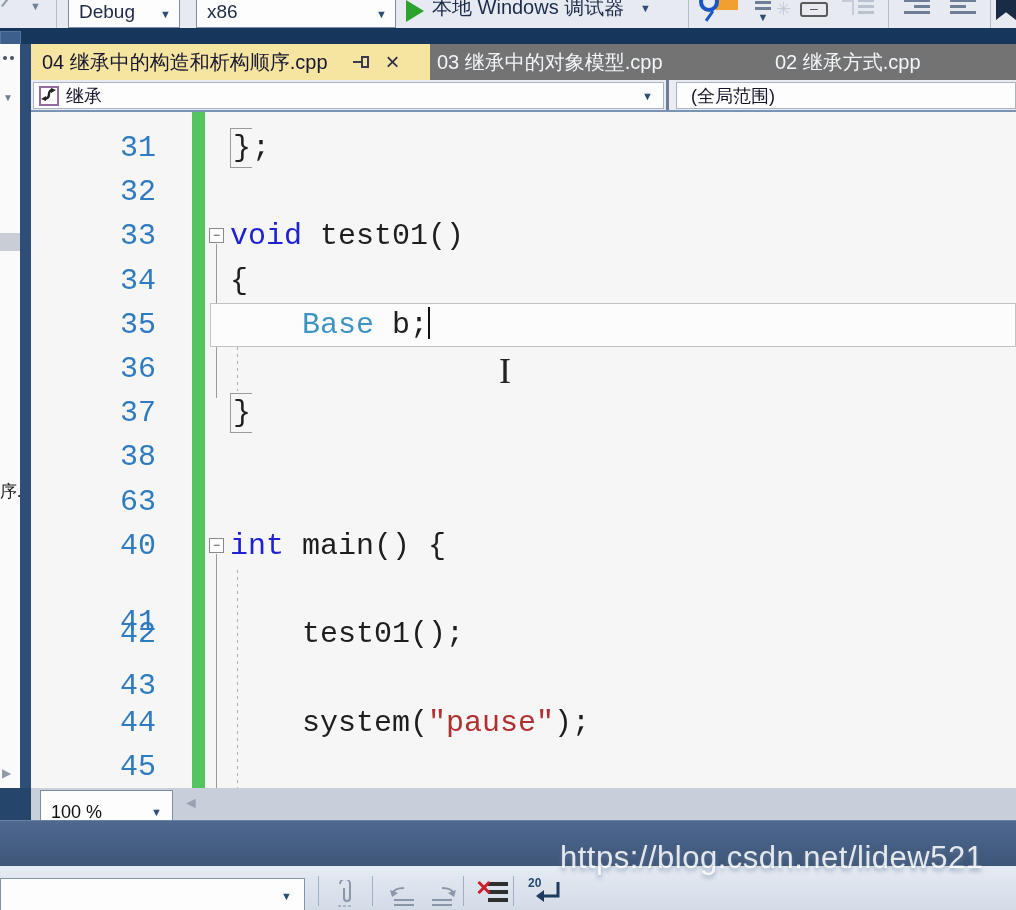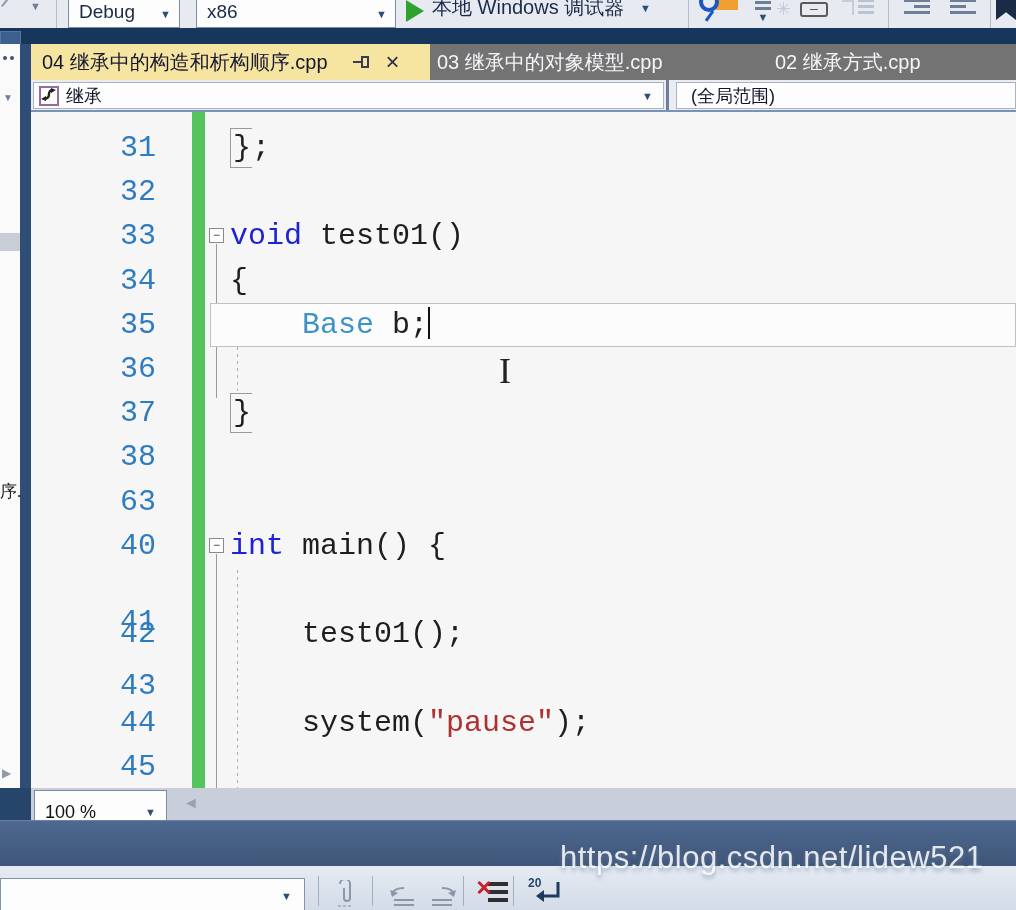--- a/index.html
+++ b/index.html
@@ -50,21 +50,21 @@
   .c-brace{color:#1e1e1e;border:1px solid #9a9a9a;border-right:none;padding:2px 1px 2px 2px;}
   .fold-box{position:absolute;left:178px;top:14px;width:15px;height:15px;background:#fdfdfd;border:1px solid #8a8a8a;
             box-sizing:border-box;font-size:12px;line-height:12px;text-align:center;color:#444;}
   .cur-line{position:absolute;left:179px;right:0;height:44px;border:1px solid #c2c2c2;background:#fcfcfc;box-sizing:border-box;}
   .vline{position:absolute;width:1px;background:#9a9a9a;}
   .vdash{position:absolute;width:1px;background:repeating-linear-gradient(#aeaeae 0 3px,transparent 3px 7px);}
   #caret35{display:inline-block;width:2px;height:32px;background:#111;vertical-align:-6px;}
   #ibeam{position:absolute;left:468px;top:238px;font-family:"Liberation Serif",serif;font-size:36px;color:#222;}
   
   #scrollrow{position:absolute;left:31px;top:788px;width:985px;height:32px;background:#c9cfda;}
-  #zoombox{position:absolute;left:3px;top:2px;width:133px;height:44px;background:#fdfdfd;border:1px solid #7e8da6;
+  #zoombox{position:absolute;left:9px;top:2px;width:133px;height:44px;background:#fdfdfd;border:1px solid #7e8da6;
            box-sizing:border-box;display:flex;align-items:center;}
   #zoombox .cv{font-size:18px;color:#111;margin-left:10px;}
   #zoombox .caret{margin:0 10px 0 auto;font-size:11px;color:#2e4e74;}
   #hscroll-left{position:absolute;left:152px;top:6px;font-size:16px;color:#98a2b1;}
   
   #strip{position:absolute;left:0;top:820px;width:1016px;height:46px;
          background:linear-gradient(#4e6890,#3e5678);border-top:1px solid #6c82a4;box-sizing:border-box;}
   #bpanel{position:absolute;left:0;top:866px;width:1016px;height:44px;background:linear-gradient(#e6ebf3,#d3dbe7);}
   #bp-combo{position:absolute;left:0;top:12px;width:305px;height:34px;background:#fdfdfd;border:1px solid #8494ac;
             box-sizing:border-box;display:flex;align-items:center;}

